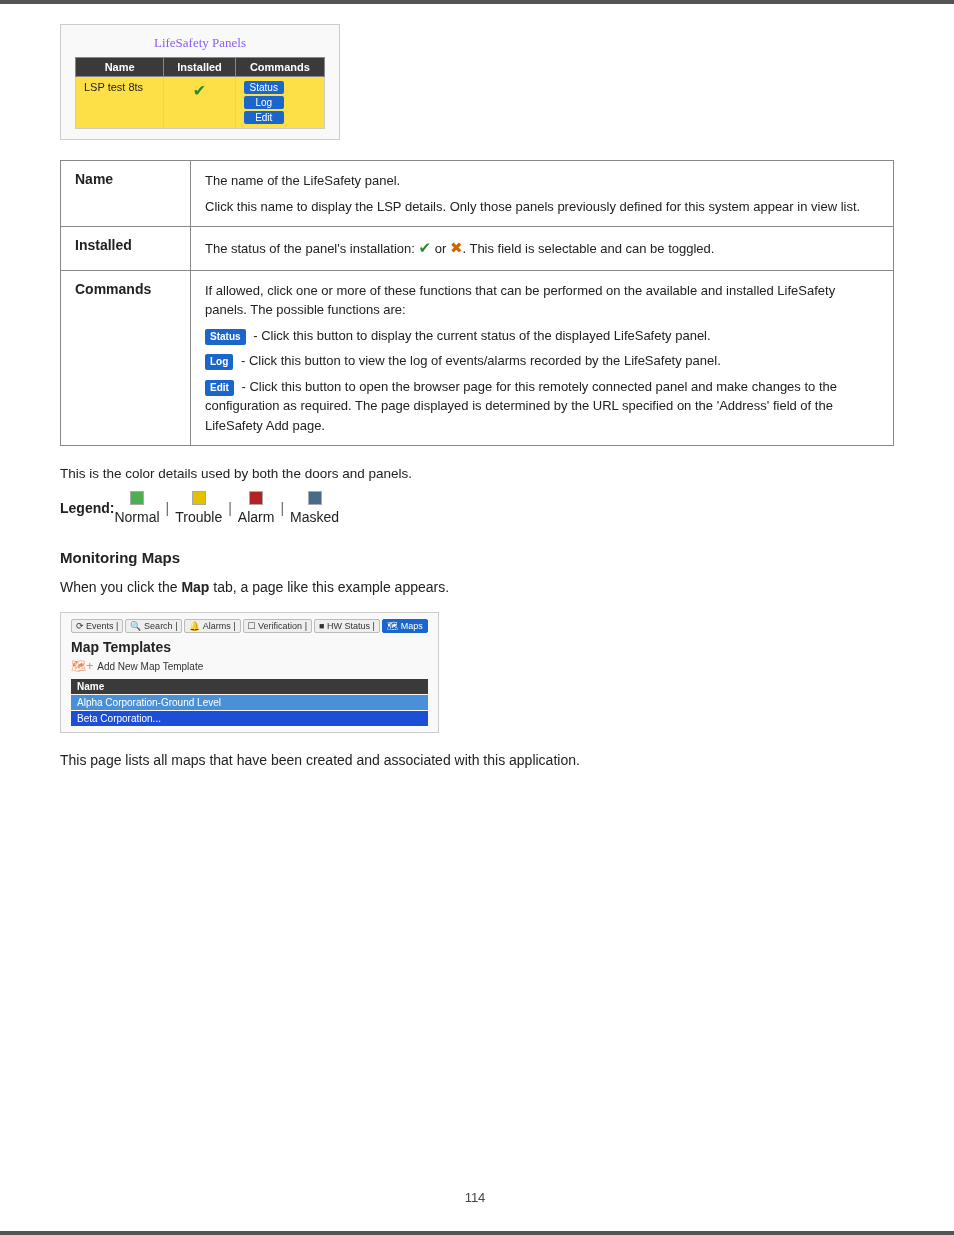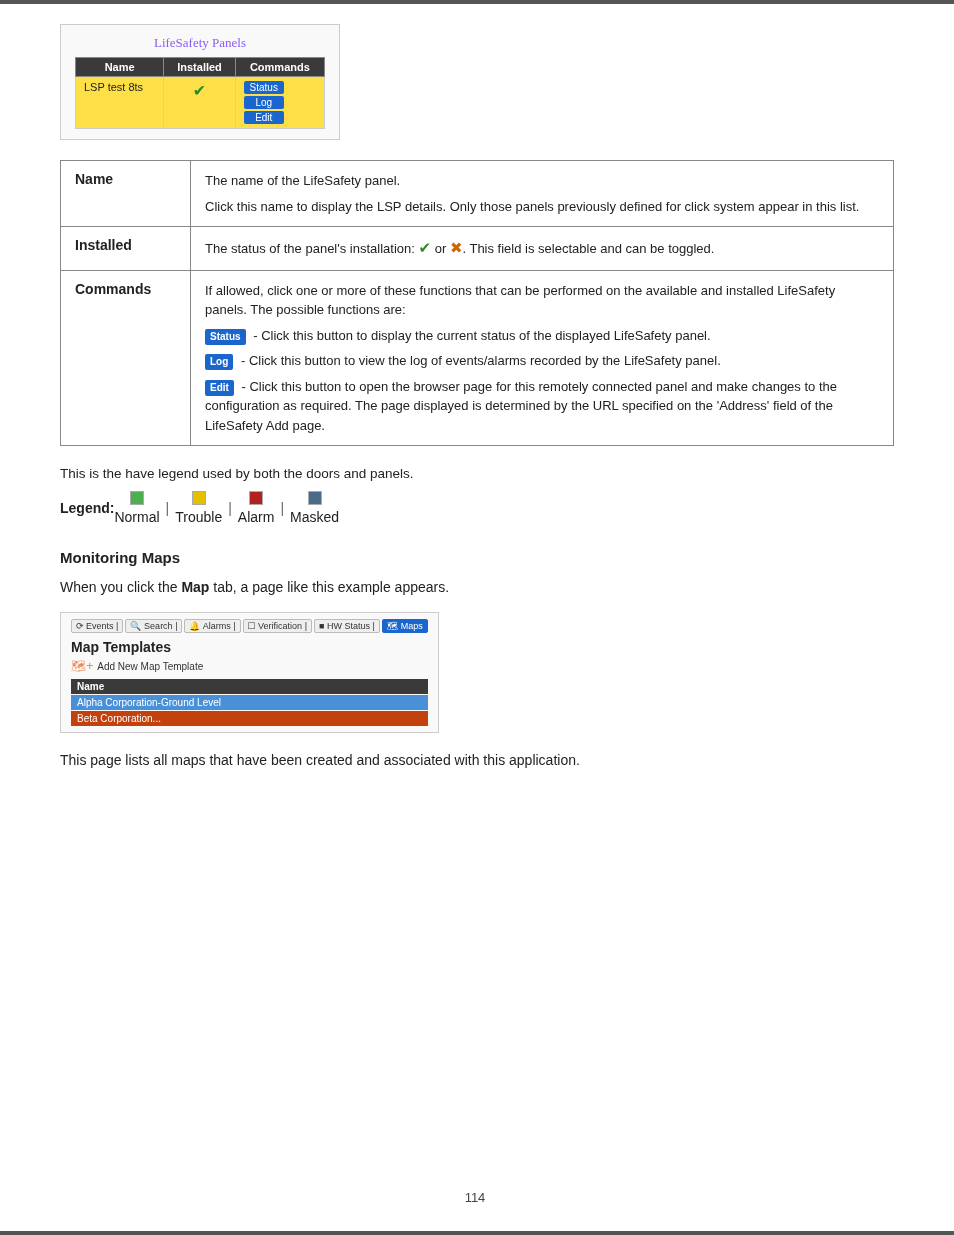--- a/index.html
+++ b/index.html
@@ -271,21 +271,21 @@
 
     .map-list-item {
       background: #4a90d9;
       color: #fff;
       font-size: 10px;
       padding: 2px 6px;
       margin-top: 1px;
     }
 
     .map-list-item2 {
-      background: #c2410c;
+      background: #1d4ed8;
       color: #fff;
       font-size: 10px;
       padding: 2px 6px;
       margin-top: 1px;
     }
 
     .page-footer {
       position: absolute;
       bottom: 30px;
       left: 0;
@@ -347,21 +347,21 @@
     
     <table class="def-table">
       <tbody>
 
         <tr>
           <td class="label-cell">
             <strong>Name</strong>
           </td>
           <td class="content-cell">
             <p>The name of the LifeSafety panel.</p>
-            <p>Click this name to display the LSP details. Only those panels previously defined for click system appear in this list.</p>
+            <p>Click this name to display the LSP details. Only those panels previously defined for this system appear in view list.</p>
           </td>
         </tr>
 
         <tr>
           <td class="label-cell">
             <strong>Installed</strong>
           </td>
           <td class="content-cell">
             <p>The status of the panel's installation: <span style="color:#2a8a2a;font-size:15px;">✔</span> or <span style="color:#cc6600;font-size:15px;">✖</span>. This field is selectable and can be toggled.</p>
           </td>
@@ -384,21 +384,21 @@
             <p>
               <span class="inline-btn">Edit</span>
               <span>- Click this button to open the browser page for this remotely connected panel and make changes to the configuration as required. The page displayed is determined by the URL specified on the 'Address' field of the LifeSafety Add page.</span>
             </p>
           </td>
         </tr>
       </tbody>
     </table>
 
     
-    <p class="color-legend-para">This is the have legend used by both the doors and panels.</p>
+    <p class="color-legend-para">This is the color details used by both the doors and panels.</p>
 
     
     <div class="legend-row">
       <span class="legend-label">Legend:</span>
       <div class="legend-item">
         <span class="color-swatch" style="background:#4caf50;"></span>
         <span>Normal</span>
       </div>
       <span class="legend-sep">|</span>
       <div class="legend-item">

